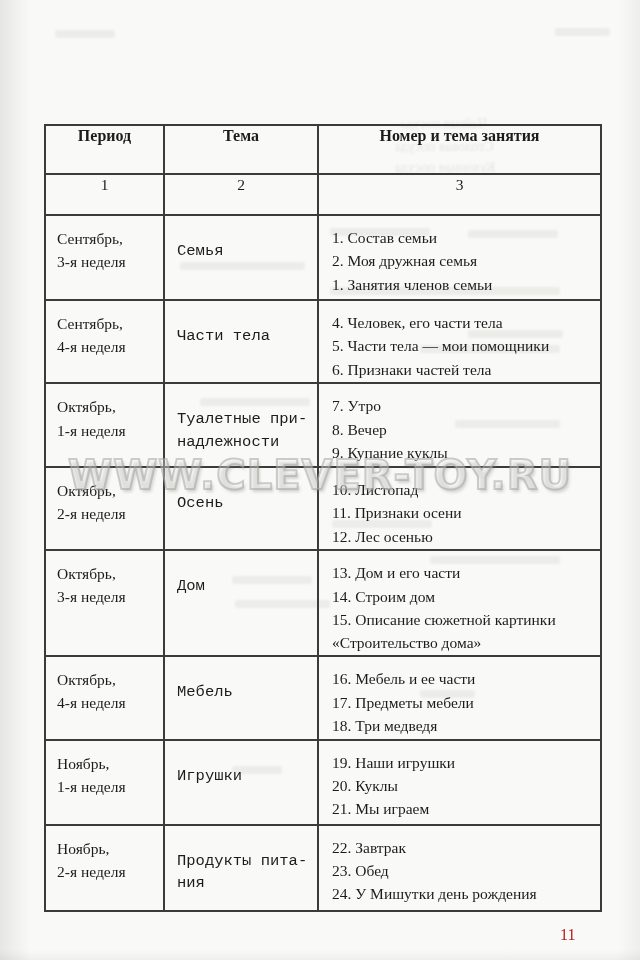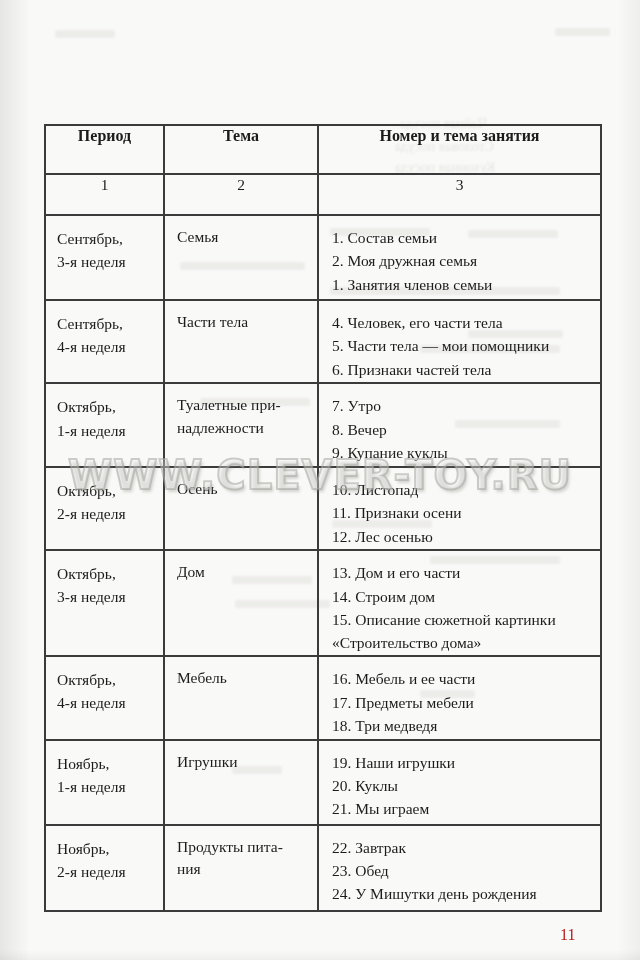--- a/index.html
+++ b/index.html
@@ -50,21 +50,21 @@
   thead td{text-align:center;vertical-align:middle;font-size:15.5px;}
   tbody tr:nth-child(1){height:85px;}
   tbody tr:nth-child(2){height:82px;}
   tbody tr:nth-child(3){height:81px;}
   tbody tr:nth-child(4){height:80px;}
   tbody tr:nth-child(5){height:104px;}
   tbody tr:nth-child(6){height:81px;}
   tbody tr:nth-child(7){height:85px;}
   tbody tr:nth-child(8){height:86px;}
   td.period{padding:11px 22px 0 11px;white-space:pre-line;line-height:1.5;}
-  td.theme{padding:10px 6px 0 12px;white-space:pre-line;line-height:1.45;}
+  td.theme{padding:24px 6px 0 12px;white-space:pre-line;line-height:1.45;font-family:Liberation Mono, monospace;}
   td.lessons{padding:11px 6px 0 13px;line-height:1.45;}
   .lesson{margin:0 0 1px 0;}
 
   
   .watermark{
     position:absolute;left:0;right:0;top:452px;z-index:2;
     text-align:center;white-space:nowrap;pointer-events:none;
     font-family:"DejaVu Sans","Liberation Sans",sans-serif;
     font-weight:bold;font-size:40px;letter-spacing:1px;
     color:rgba(250,250,248,.30);

